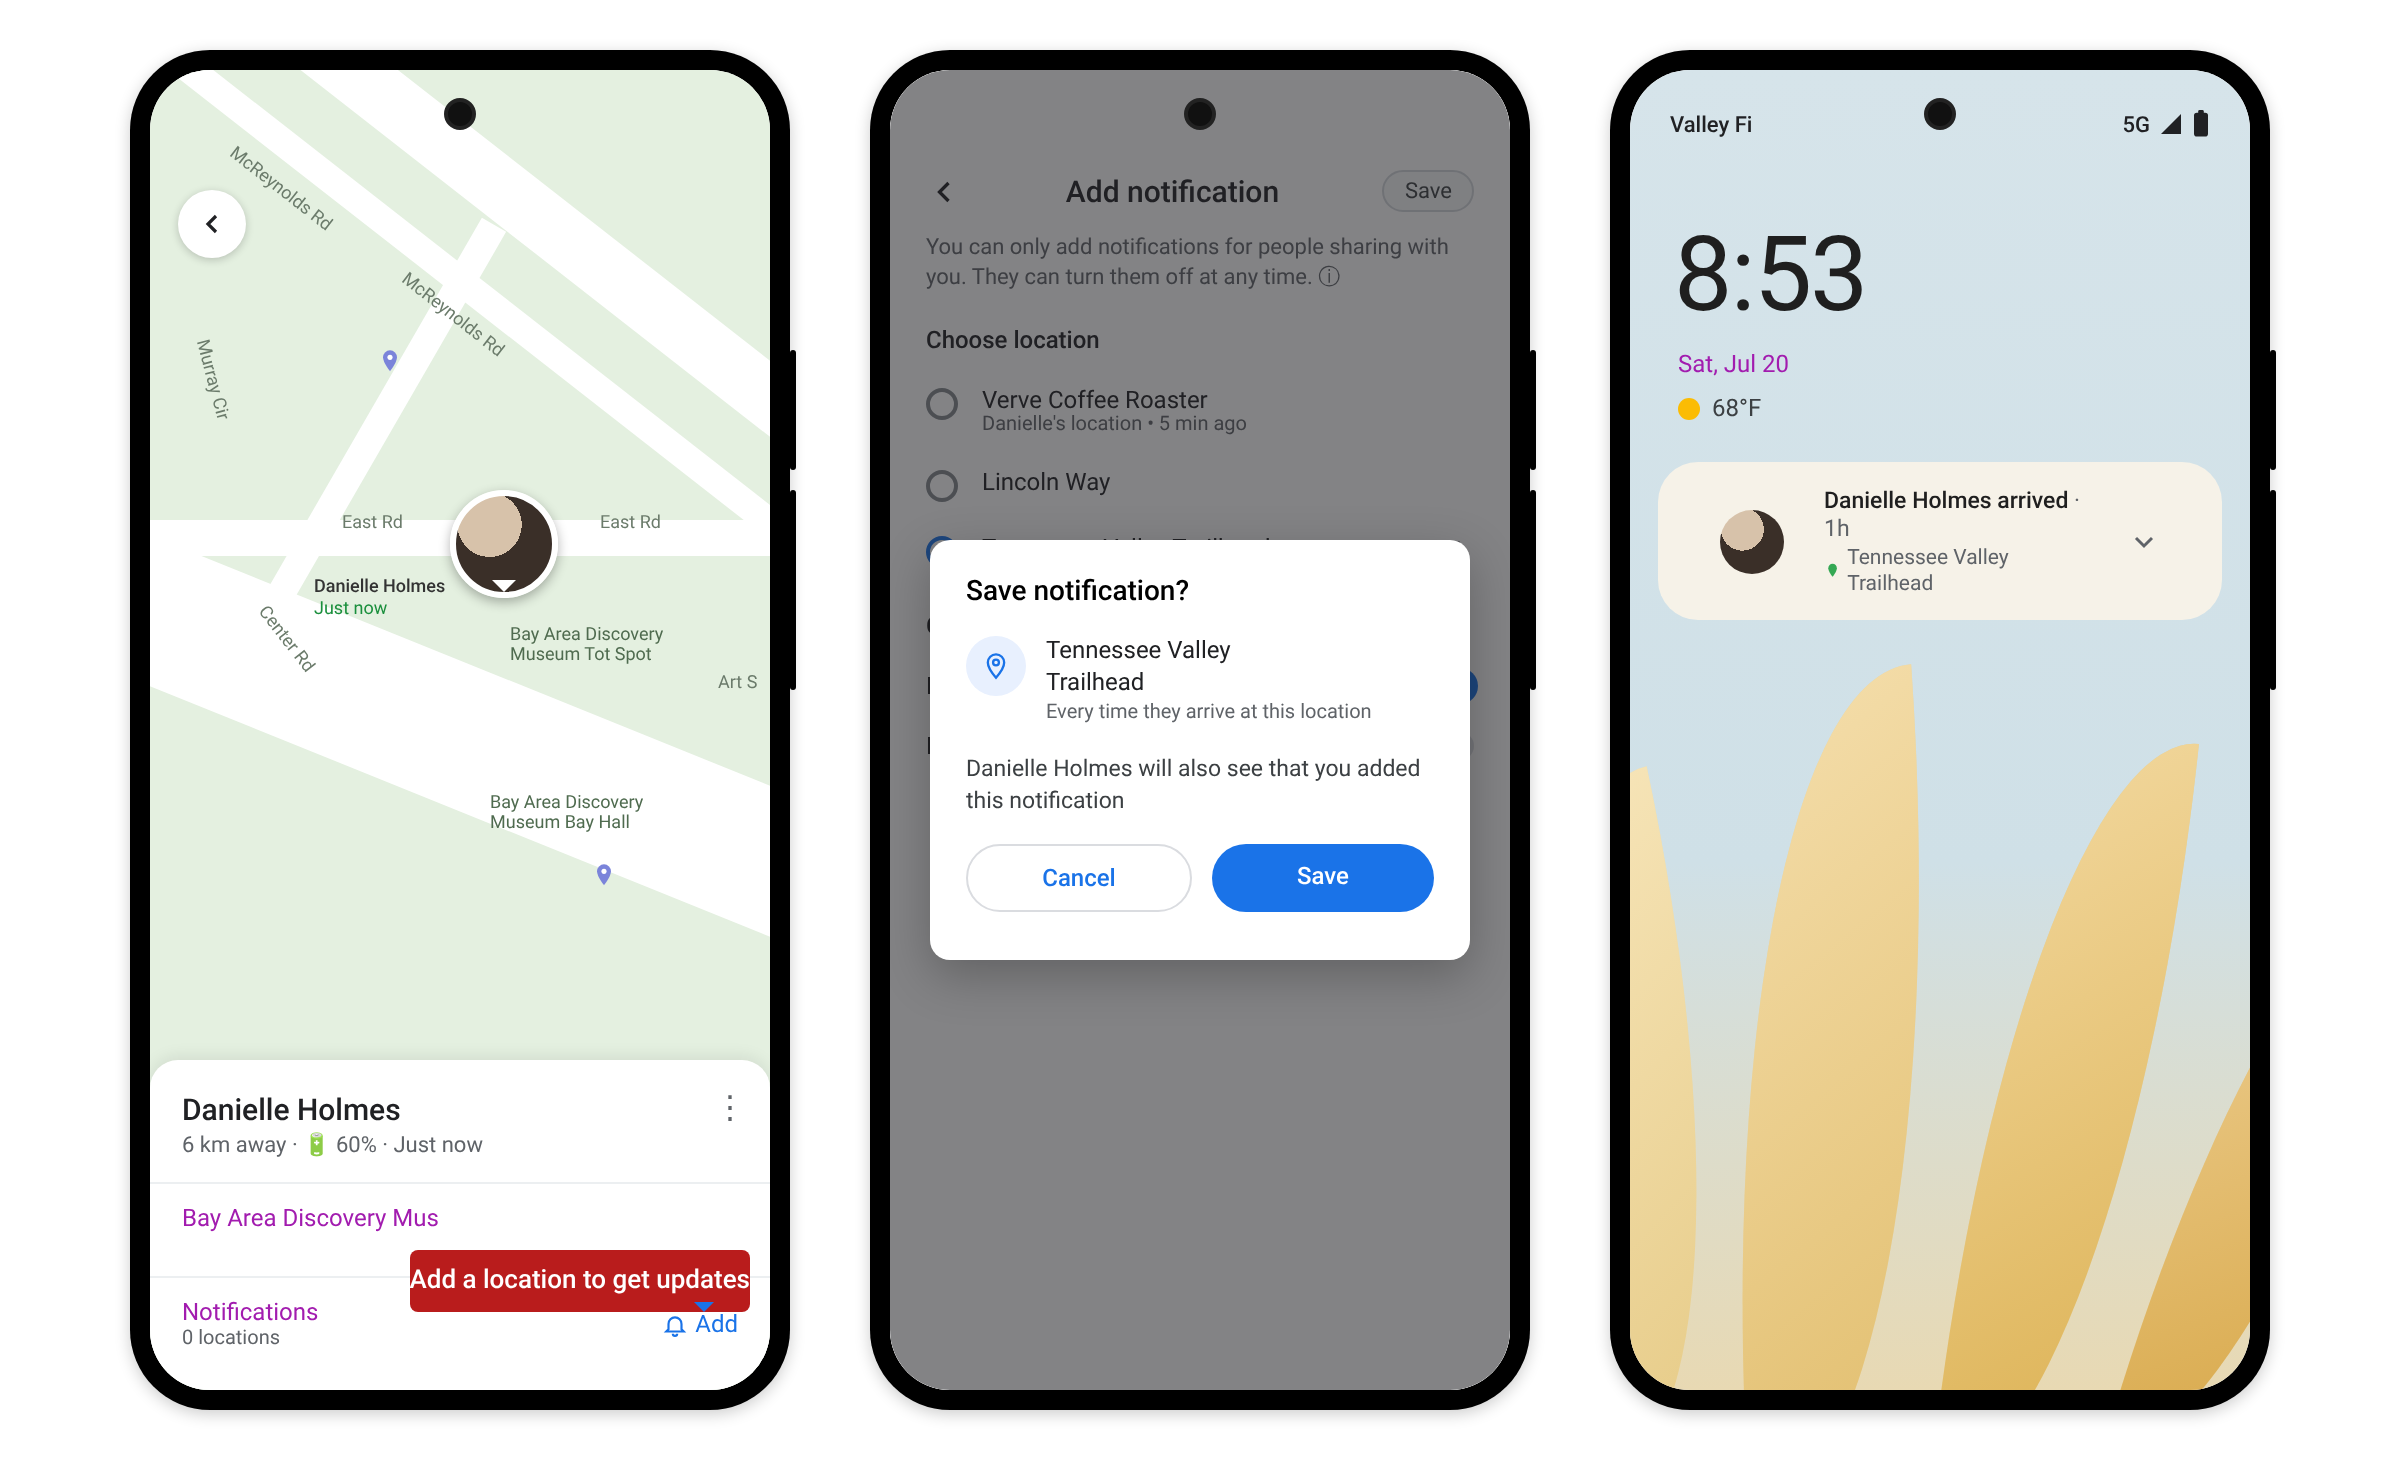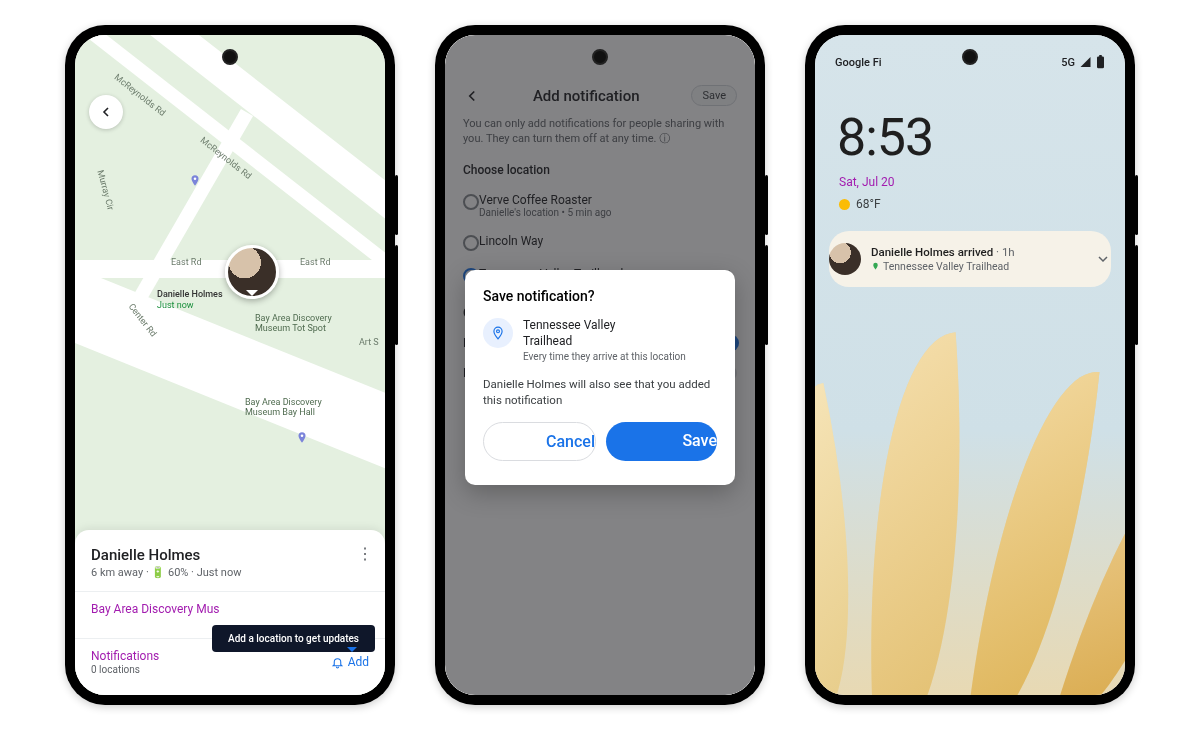--- a/index.html
+++ b/index.html
@@ -20,70 +20,70 @@
   .avatar-pin::after{content:"";position:absolute;bottom:-6px;left:50%;transform:translateX(-50%);border:6px solid transparent;border-top-color:#fff}
   .back-fab{position:absolute;top:60px;left:14px;width:34px;height:34px;background:#fff;border-radius:50%;display:flex;align-items:center;justify-content:center;box-shadow:0 1px 4px rgba(0,0,0,.2)}
   .sheet{position:absolute;left:0;right:0;bottom:0;background:#fff;border-top-left-radius:14px;border-top-right-radius:14px;padding:16px 16px 10px;box-shadow:0 -2px 8px rgba(0,0,0,.08)}
   .sheet h3{font-size:15px;font-weight:500;color:#202124}
   .meta{font-size:11px;color:#5f6368;margin-top:2px}
   .kebab{position:absolute;right:14px;top:14px;color:#5f6368;font-size:16px;letter-spacing:-2px}
   .sheet-row{border-top:1px solid #eceff1;margin:12px -16px 0;padding:10px 16px;position:relative}
   .sheet-row .lbl{font-size:12px;color:#a21caf}
   .sheet-row .sub{font-size:10px;color:#5f6368;margin-top:1px}
   .action{position:absolute;right:16px;top:50%;transform:translateY(-50%);font-size:12px;color:#1a73e8;display:flex;align-items:center;gap:4px}
-  .tooltip{position:absolute;right:10px;top:-14px;background:#0f172a;color:#fff;font-size:10px;font-weight:500;padding:8px 16px;border-radius:4px;white-space:nowrap}
+  .tooltip{position:absolute;right:10px;top:-14px;background:#b91c1c;color:#fff;font-size:13px;font-weight:500;padding:8px 0;border-radius:4px;white-space:nowrap}
   .tooltip::after{content:"";position:absolute;bottom:-5px;right:18px;border:5px solid transparent;border-top-color:#1a73e8}
   .link{color:#1a73e8}
 
   
   .p2bg{position:absolute;inset:0;background:#fafafa;padding:50px 18px 0;color:#202124}
   .p2bar{display:flex;align-items:center;justify-content:space-between;margin-bottom:10px}
   .p2title{font-size:15px;font-weight:500;flex:1;text-align:center}
   .savepill{font-size:11px;color:#3c4043;border:1px solid #cfd3d7;border-radius:14px;padding:3px 10px;background:#f1f3f4}
   .hint{font-size:11px;color:#5f6368;line-height:1.4;margin-bottom:16px}
   .section{font-size:12px;font-weight:500;margin-bottom:8px}
-  .opt{display:flex;align-items:flex-start;gap:0;padding:8px 0}
+  .opt{display:flex;align-items:flex-start;gap:12px;padding:8px 0}
   .radio{width:16px;height:16px;border:2px solid #80868b;border-radius:50%;margin-top:1px;flex:none}
   .radio.on{border-color:#1a73e8;display:flex;align-items:center;justify-content:center}
   .radio.on::after{content:"";width:8px;height:8px;background:#1a73e8;border-radius:50%}
   .opt .t{font-size:12px}.opt .s{font-size:10px;color:#5f6368}
   .opt .more{margin-left:auto;color:#5f6368}
   .toggle-row{display:flex;justify-content:space-between;align-items:center;font-size:12px;padding:8px 0}
   .tog{width:30px;height:14px;border-radius:8px;position:relative}
   .tog.on{background:#aecbfa}.tog.on::after{background:#1a73e8;right:-2px}
   .tog.off{background:#dadce0}.tog.off::after{background:#fff;left:-2px;border:1px solid #bbb}
   .tog::after{content:"";position:absolute;top:-2px;width:18px;height:18px;border-radius:50%}
   .scrim{position:absolute;inset:0;background:rgba(32,33,36,.55);border-radius:30px}
   .dialog{position:absolute;left:20px;right:20px;top:235px;background:#fff;border-radius:10px;padding:18px 18px 24px;box-shadow:0 8px 24px rgba(0,0,0,.25)}
   .dialog h4{font-size:14px;font-weight:500;margin-bottom:14px}
   .loc{display:flex;gap:10px;margin-bottom:14px}
   .locicon{width:30px;height:30px;border-radius:50%;background:#e8f0fe;display:flex;align-items:center;justify-content:center;flex:none}
   .loc .t{font-size:12px;color:#202124;line-height:1.3}
   .loc .s{font-size:10px;color:#5f6368;margin-top:2px}
   .dialog .note{font-size:11.5px;color:#3c4043;line-height:1.4;margin-bottom:14px}
   .dlg-btns{display:flex;gap:10px}
-  .btn{flex:1;text-align:right;font-size:16px;font-weight:500;padding:9px 0;border-radius:20px}
+  .btn{flex:1;text-align:center;font-size:12px;font-weight:500;padding:9px 0;border-radius:20px}
   .btn.ghost{border:1px solid #dadce0;color:#1a73e8;background:#fff}
   .btn.primary{background:#1a73e8;color:#fff}
 
   
   .wall{position:absolute;inset:0;background:linear-gradient(180deg,#d6e4ea 0%,#cfe0e7 60%,#e8d9b3 100%);overflow:hidden}
   .leaf{position:absolute;border-radius:100% 0 100% 0;transform-origin:bottom center}
   .leaf::after{content:"";position:absolute;inset:0;border-radius:inherit;background:linear-gradient(145deg,rgba(255,255,255,.45),rgba(0,0,0,.06))}
   .l1{width:90px;height:340px;background:#f3d58a;left:-10px;bottom:-30px;transform:rotate(-12deg)}
   .l2{width:110px;height:420px;background:#eec76f;left:60px;bottom:-60px;transform:rotate(-4deg)}
   .l3{width:95px;height:380px;background:#e9bb55;left:150px;bottom:-50px;transform:rotate(6deg)}
   .l4{width:80px;height:320px;background:#e4b049;left:235px;bottom:-40px;transform:rotate(16deg)}
   .status{position:absolute;top:20px;left:0;right:0;padding:0 20px;display:flex;justify-content:space-between;align-items:center;font-size:11px;font-weight:500;color:#202124}
   .sigs{display:flex;align-items:center;gap:4px}
   .clock{position:absolute;top:72px;left:22px;font-size:52px;font-weight:400;color:#1f1f1f;letter-spacing:-1px}
   .date{position:absolute;top:140px;left:24px;font-size:12px;color:#a21caf}
   .weather{position:absolute;top:162px;left:24px;font-size:12px;color:#3c4043;display:flex;align-items:center;gap:6px}
   .sun{width:11px;height:11px;background:#fbbc04;border-radius:50%}
-  .notif{position:absolute;top:196px;left:14px;right:14px;background:#f6f2e8;border-radius:20px;padding:12px 0;display:flex;align-items:center;gap:10px}
+  .notif{position:absolute;top:196px;left:14px;right:14px;background:#f6f2e8;border-radius:20px;padding:12px 31px;display:flex;align-items:center;gap:20px}
   .nav{width:32px;height:32px;border-radius:50%;background:radial-gradient(circle at 35% 30%,#d7c2aa 0 35%,#3a2f28 35% 100%);flex:none}
   .ntxt{flex:1}
   .ntitle{font-size:11.5px;font-weight:500;color:#1f1f1f}
   .ntitle .when{font-weight:400;color:#5f6368}
   .nsub{font-size:10.5px;color:#5f6368;display:flex;align-items:center;gap:3px;margin-top:1px}
   .chev{color:#5f6368}
 </style>
 </head>
 <body>
 
@@ -227,21 +227,21 @@
   <div class="side-btn sb1"></div>
     <div class="side-btn sb2"></div>
   <div class="screen">
     <div class="wall">
       <div class="leaf l1"></div>
         <div class="leaf l2"></div>
         <div class="leaf l3"></div>
         <div class="leaf l4"></div>
     </div>
     <div class="status">
-      <span>Google Fi</span>
+      <span>Valley Fi</span>
       <span class="sigs">
         <span>5G</span>
         <svg width="13" height="12" viewBox="0 0 24 24" fill="#202124">
             <path d="M2 22h20L22 2 2 22z"></path>
           </svg>
         <svg width="9" height="14" viewBox="0 0 12 20" fill="#202124">
             <rect x="1" y="2" width="10" height="17" rx="2"></rect>
             <rect x="4" y="0" width="4" height="3" rx="1"></rect>
           </svg>
       </span>

